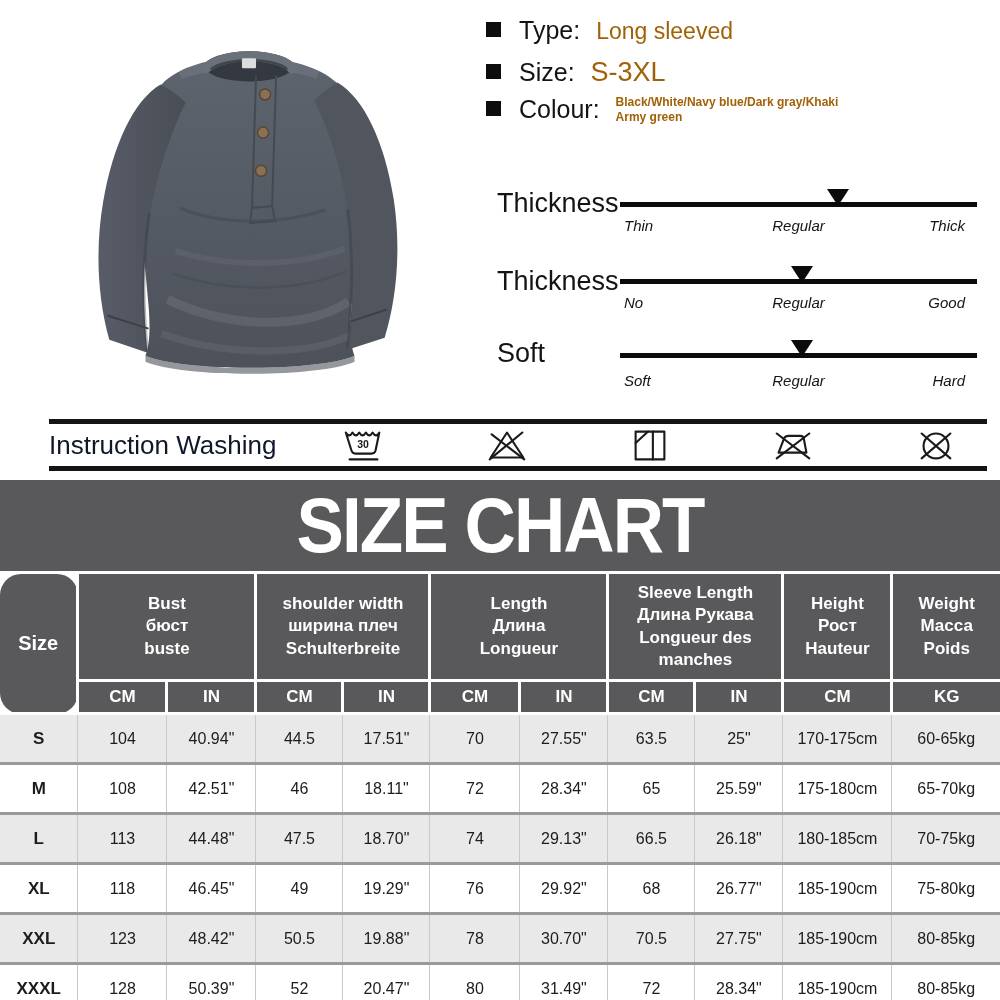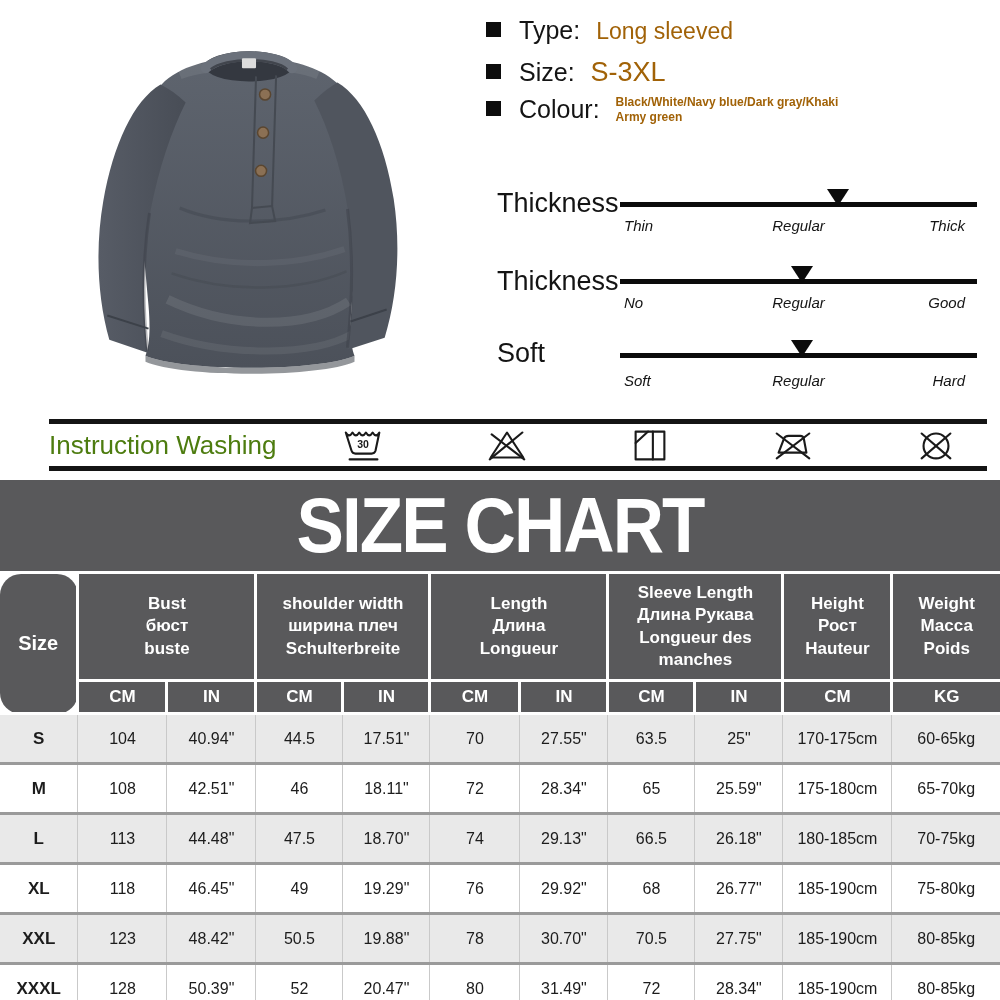--- a/index.html
+++ b/index.html
@@ -32,21 +32,21 @@
   .attr-scale{position:absolute;left:620px;width:357px;height:20px;font-size:15px;
               font-style:italic;color:#141414;}
   .attr-scale .lft{position:absolute;left:4px;top:0;}
   .attr-scale .mid{position:absolute;left:50%;transform:translateX(-50%);top:0;}
   .attr-scale .rgt{position:absolute;right:12px;top:0;}
 
   
   .wash{position:absolute;left:49px;top:419px;width:938px;height:42px;
         border-top:5px solid #141414;border-bottom:5px solid #141414;
         display:flex;align-items:center;}
-  .wash-label{font-size:26px;color:#4d7c0f;white-space:nowrap;width:292px;flex:0 0 auto;}
+  .wash-label{font-size:26px;color:#0f172a;white-space:nowrap;width:292px;flex:0 0 auto;}
   .wash-icons{flex:1;display:flex;justify-content:space-between;align-items:flex-start;padding-right:28px;}
   .wash-icons svg{width:46px;height:46px;display:block;}
   .wi{stroke:#1a1a1a;stroke-width:2.2;fill:none;stroke-linecap:round;stroke-linejoin:round;}
   .wi-temp{font-family:"Liberation Sans",sans-serif;font-size:11px;font-weight:700;fill:#1a1a1a;}
 
   
   .banner{position:absolute;left:0;top:480px;width:1000px;height:91px;background:#59595b;
           display:flex;align-items:center;justify-content:center;}
   .banner-text{color:#ffffff;font-size:74px;font-weight:700;letter-spacing:-2px;
                transform:scale(0.96,1.04);white-space:nowrap;}

